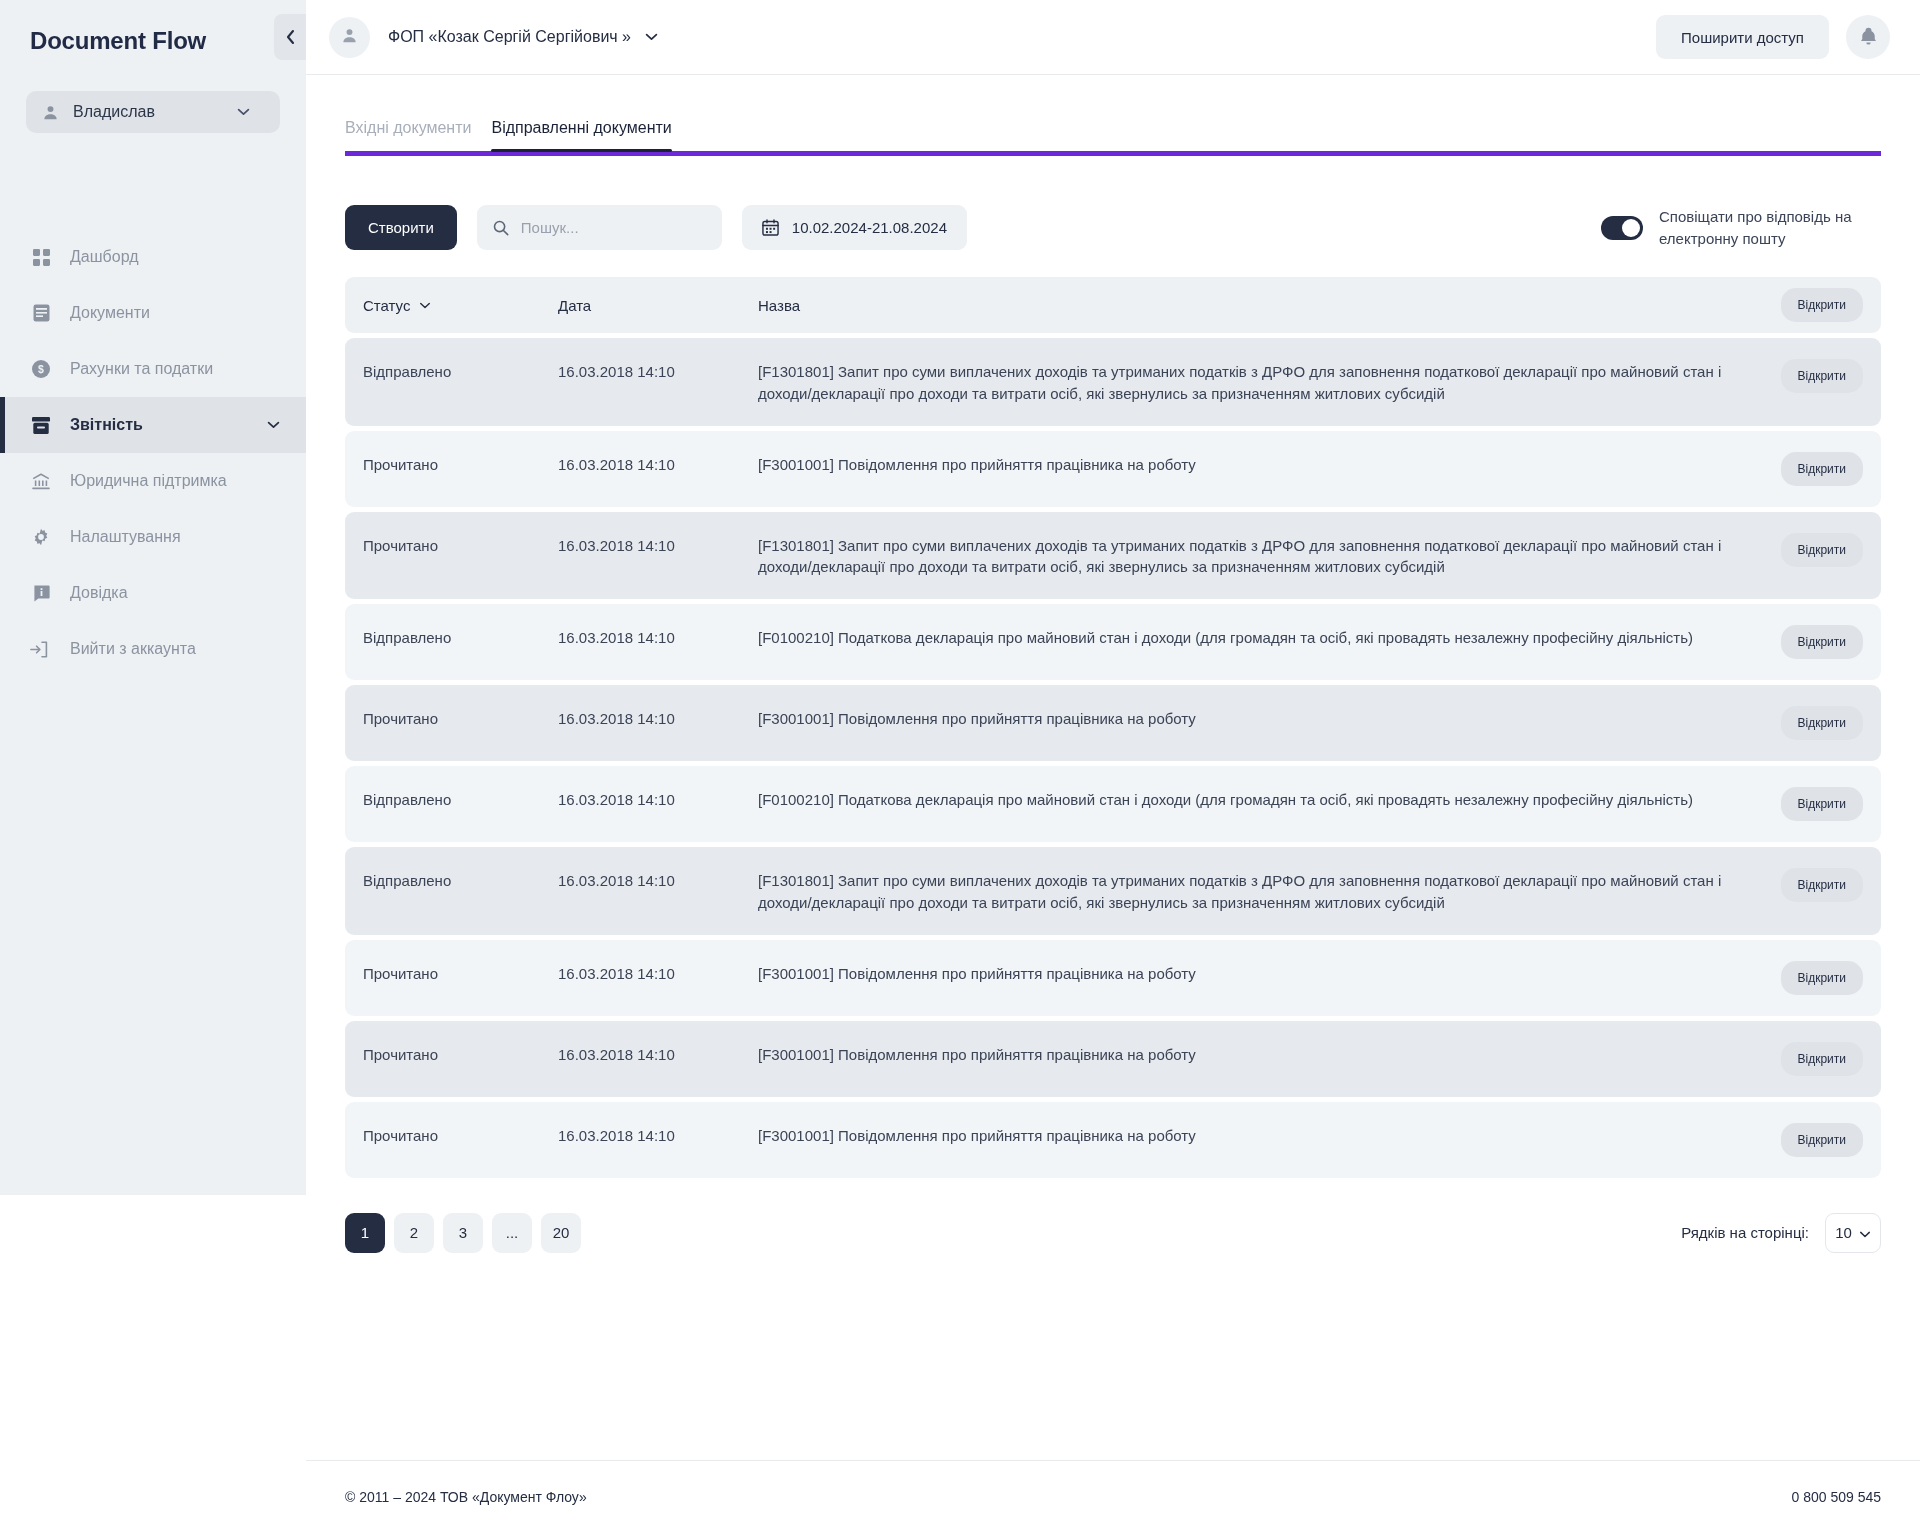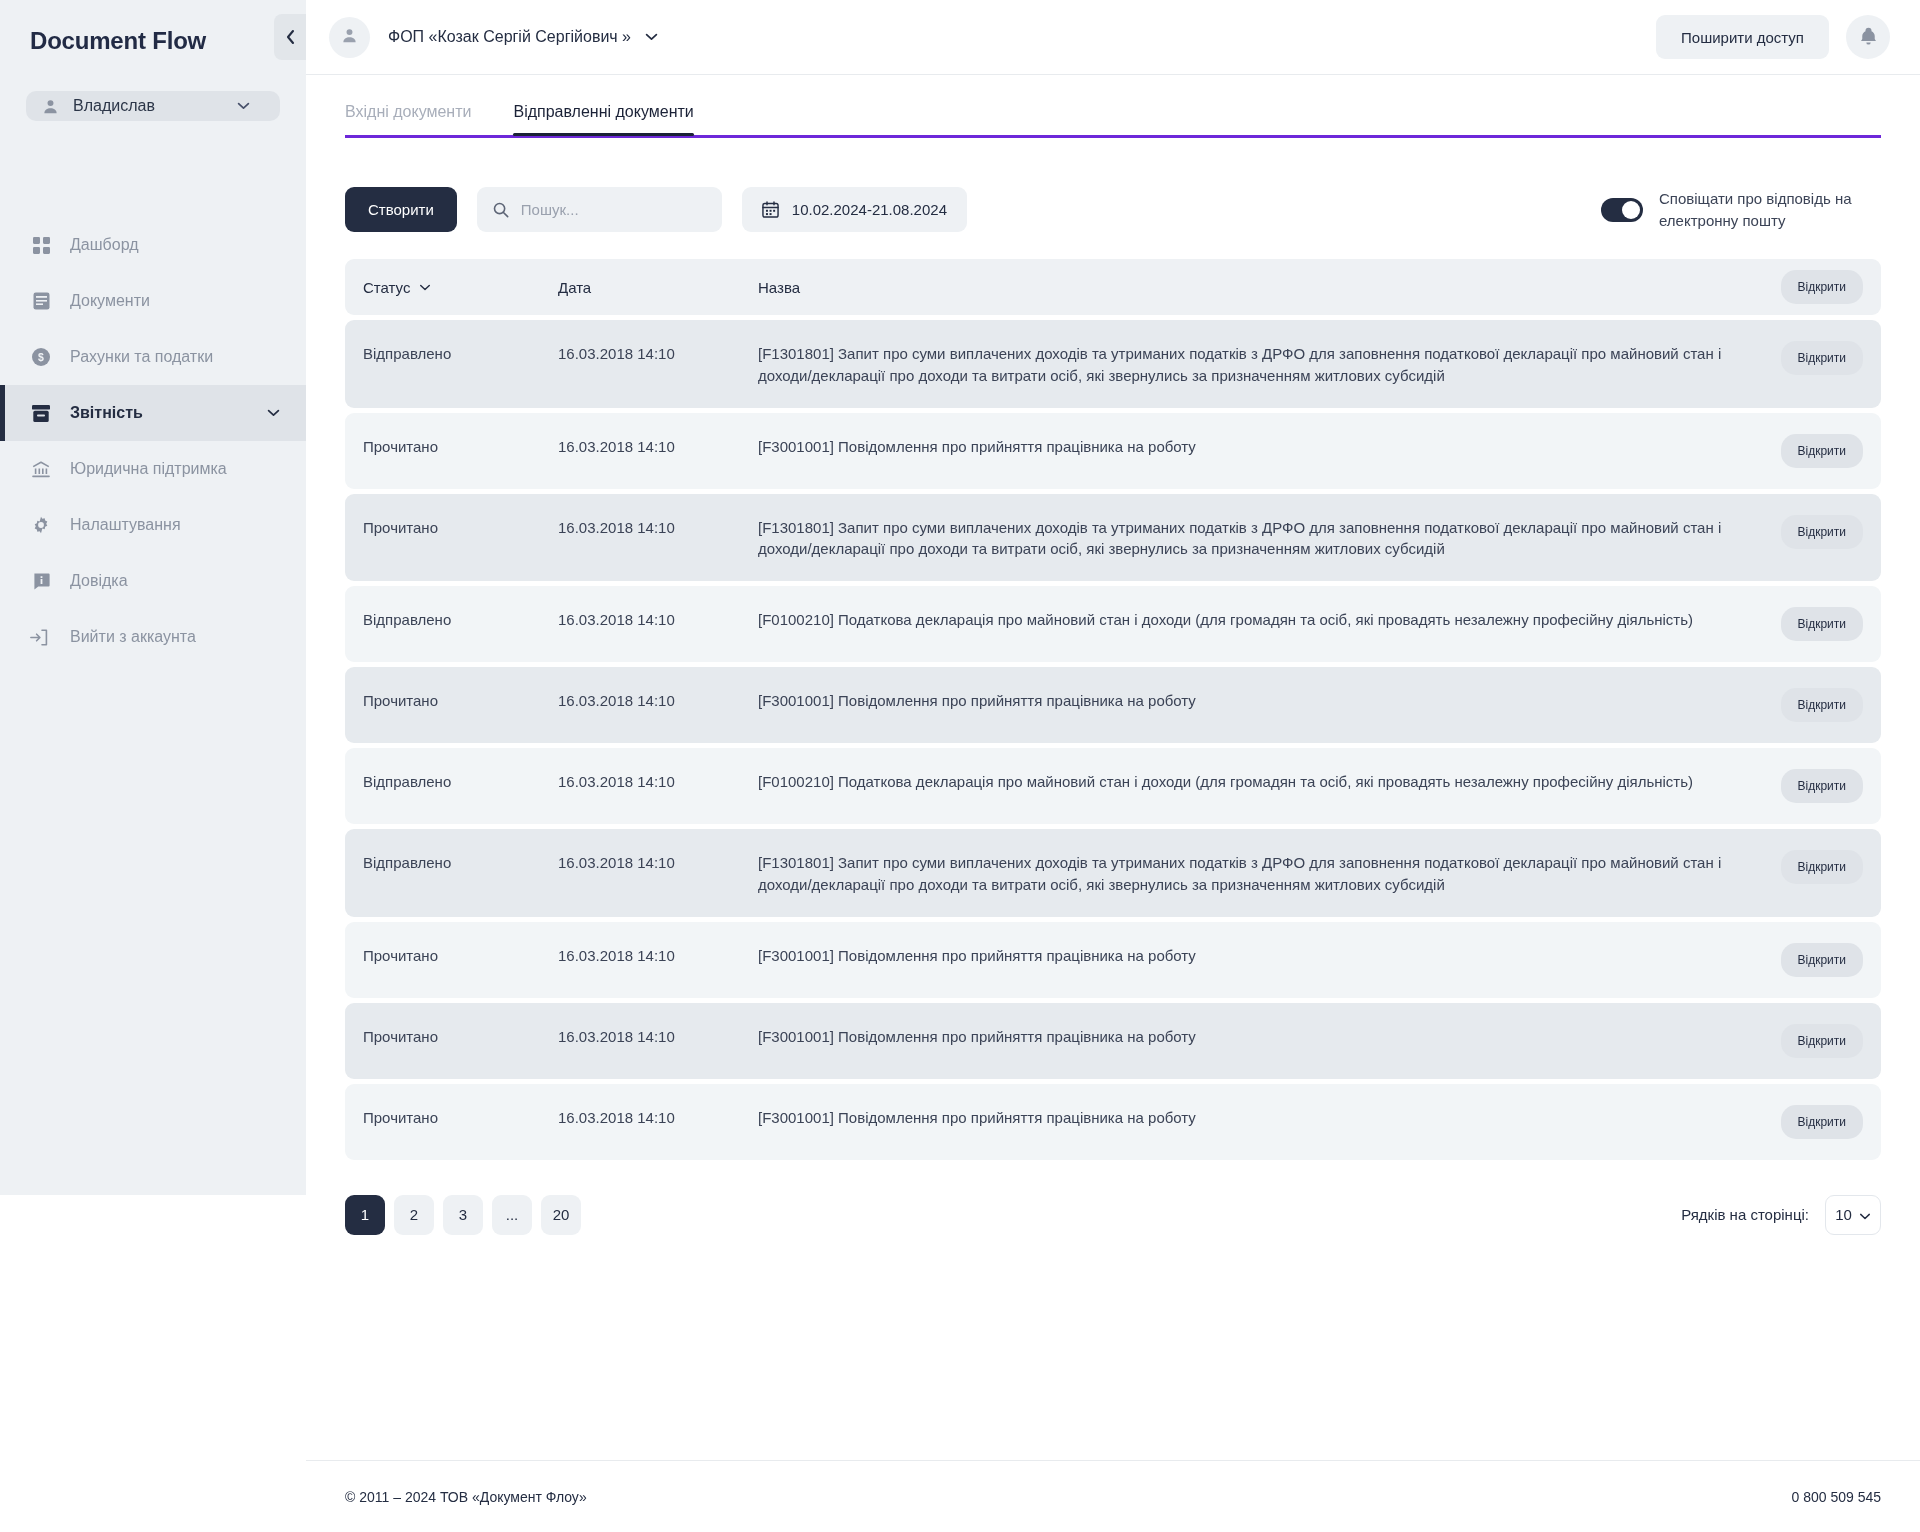--- a/index.html
+++ b/index.html
@@ -52,21 +52,21 @@
   }
   .collapse-btn svg { display: block; }
 
   .account-switch {
     margin: 36px 26px 0 26px;
     height: 48px;
     background: #dfe3e8;
     border-radius: 10px;
     display: flex;
     align-items: center;
-    padding: 6px 16px;
+    padding: 12px 16px;
     cursor: pointer;
   }
   .account-switch .ic { margin-right: 14px; display: flex; }
   .account-switch .nm {
     font-size: 16px;
     color: #2c3648;
     font-weight: 400;
     flex: 1;
   }
 
@@ -187,23 +187,23 @@
   .page-title {
     font-size: 29px;
     font-weight: 700;
     color: #1b2237;
     letter-spacing: -0.2px;
     margin-top: 37px;
   }
 
   .tabs {
     display: flex;
-    gap: 42px;
-    margin-top: 28px;
-    border-bottom: 3px solid #6d28d9;
+    gap: 20px;
+    margin-top: 44px;
+    border-bottom: 5px solid #6d28d9;
   }
   .tab {
     font-size: 16px;
     color: #a8aeba;
     padding-bottom: 14px;
     cursor: pointer;
     position: relative;
   }
   .tab.active {
     color: #1b2237;

